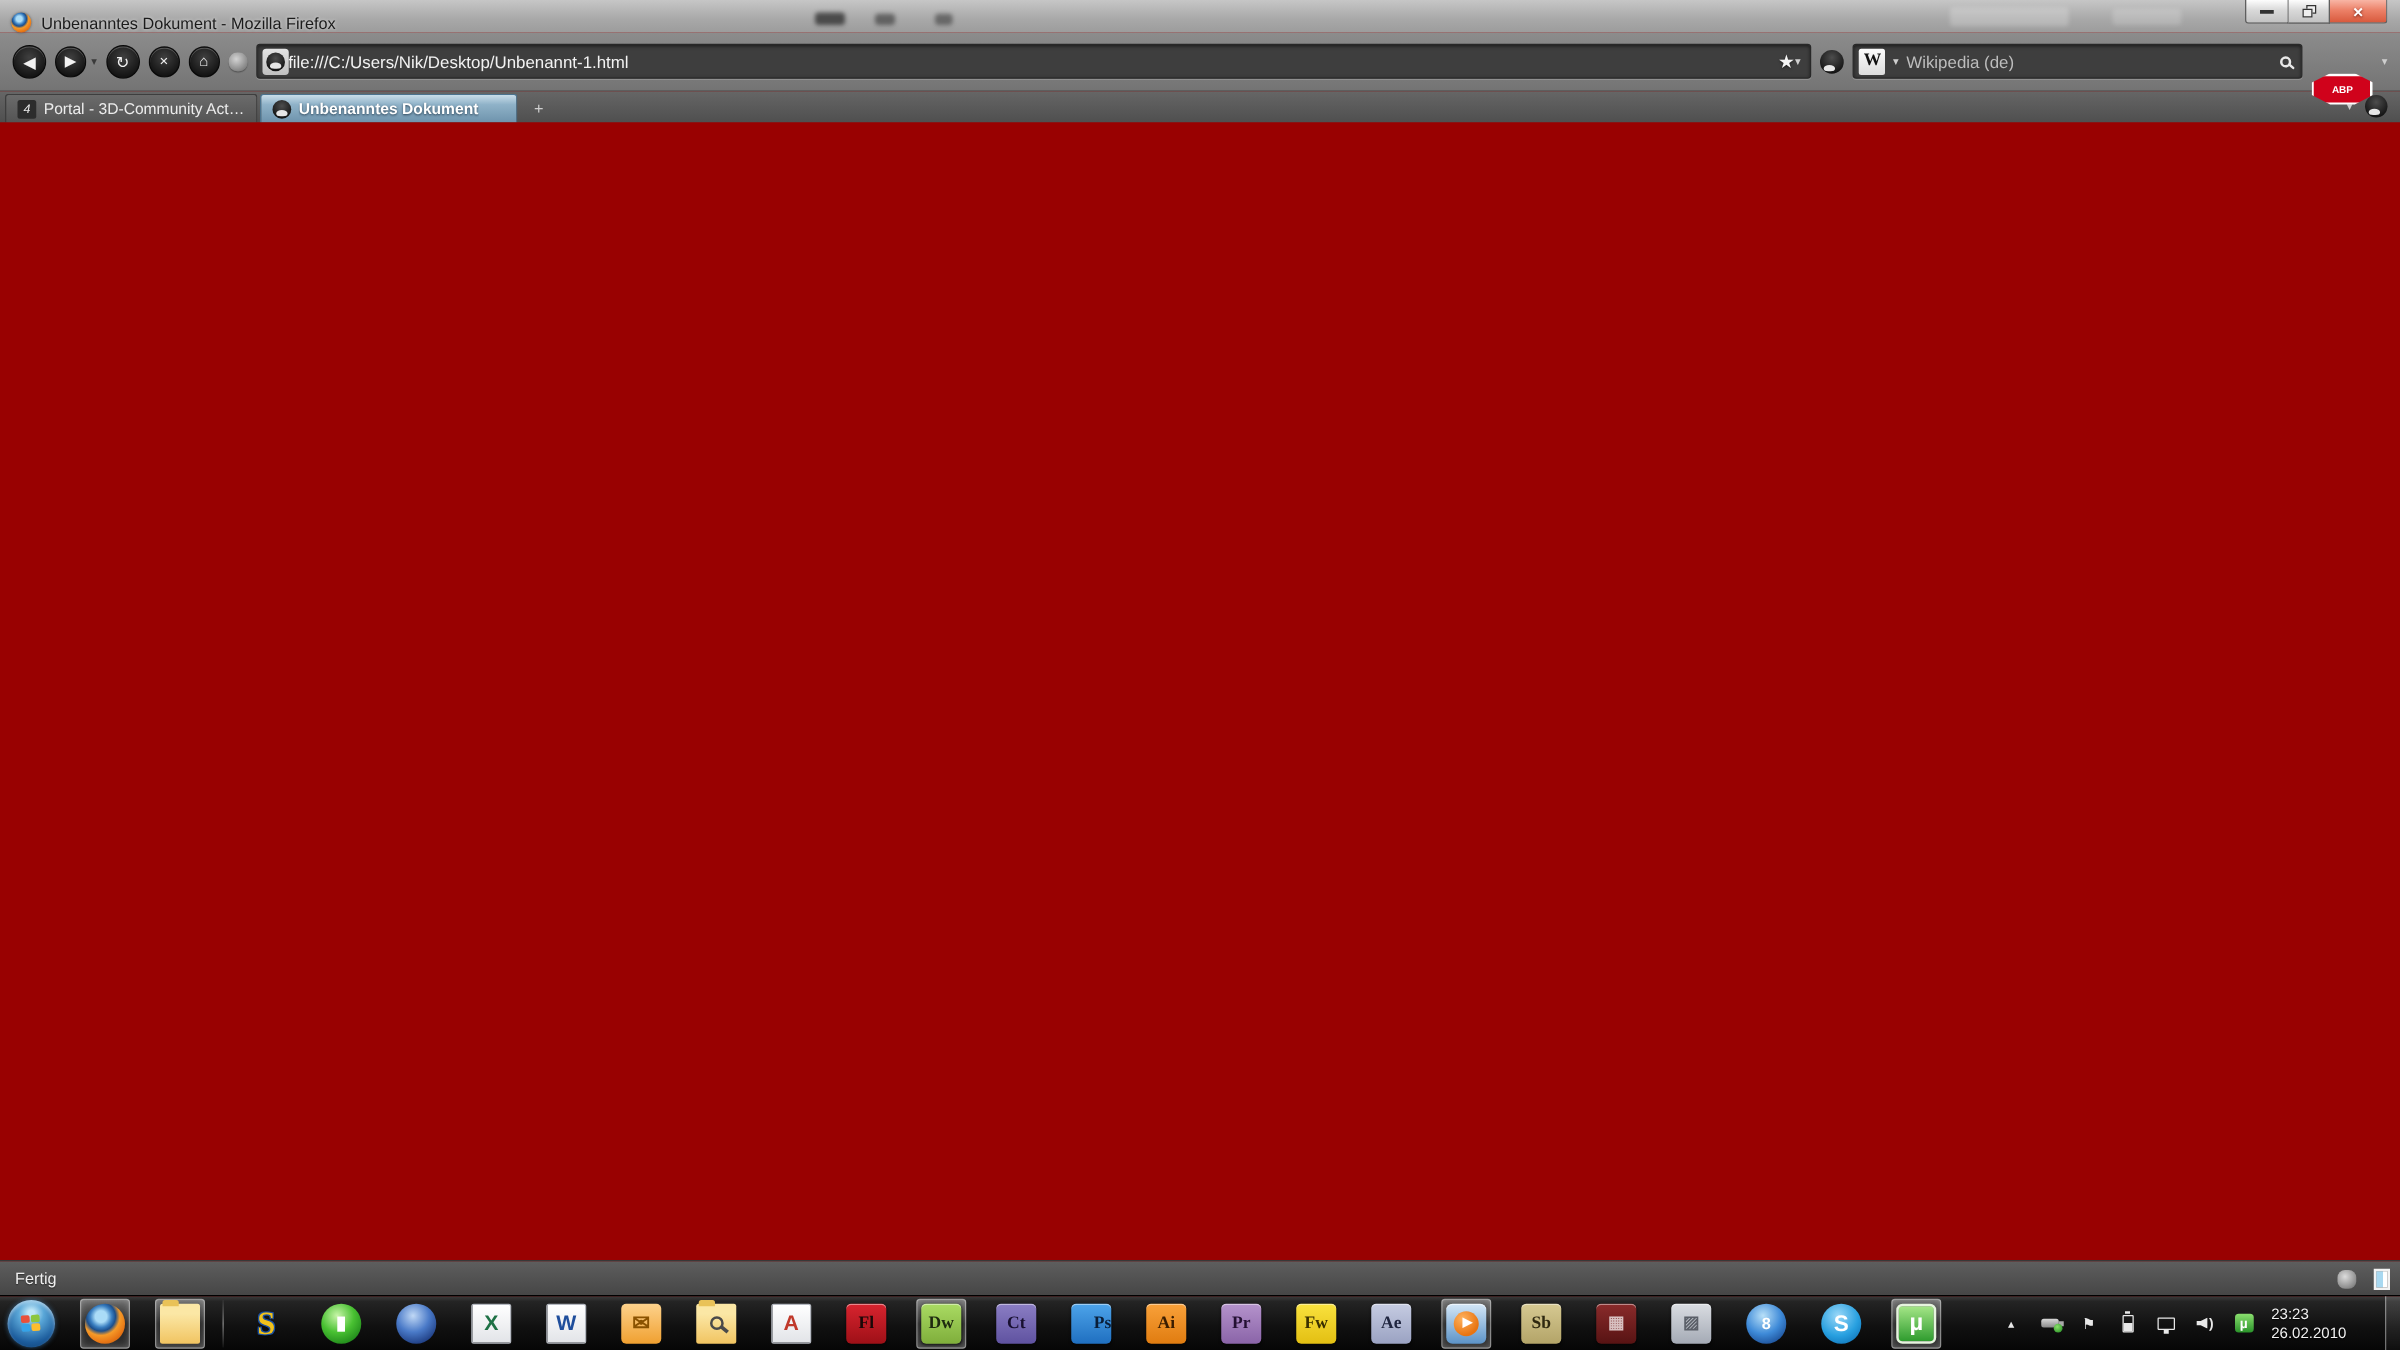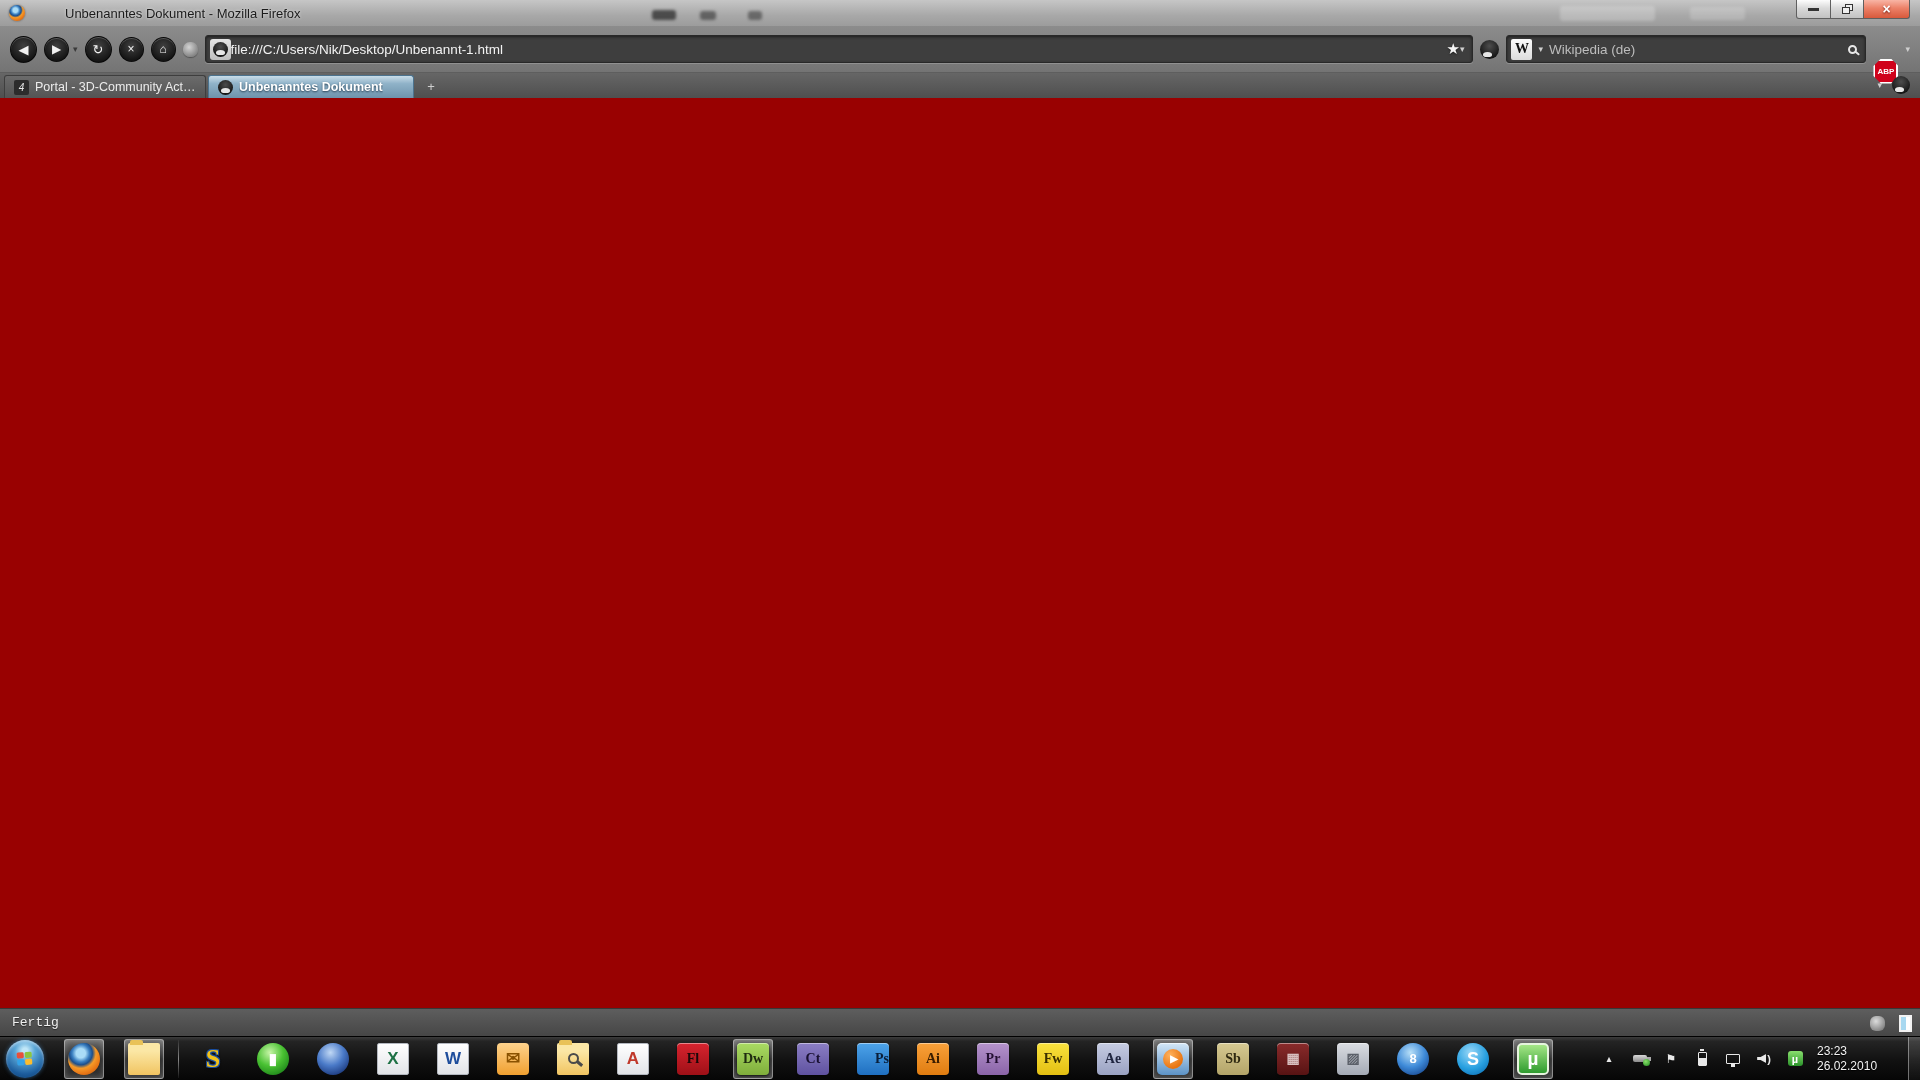--- a/index.html
+++ b/index.html
@@ -1,21 +1,21 @@
 <!DOCTYPE html>
 <html><head>
 <meta charset="utf-8">
 <style>
   * { margin:0; padding:0; box-sizing:border-box; }
   html,body { width:1920px; height:1080px; overflow:hidden; font-family:"Liberation Sans", sans-serif; }
   .window { width:1920px; height:1080px; display:flex; flex-direction:column; background:#990101; }
 
   
-  .titlebar { height:26px; position:relative; display:flex; align-items:center;
-    background:linear-gradient(180deg,#c6c6c6,#a8a8a8 60%,#9c9c9c); flex:0 0 auto;gap:32px; }
+  .titlebar { height:26px; position:relative; display:flex; align-items:flex-end;
+    background:linear-gradient(180deg,#c6c6c6,#a8a8a8 60%,#9c9c9c); flex:0 0 auto; }
   .fx-orb { width:16px; height:16px; border-radius:50%; margin:0 8px 0 9px;
     background:radial-gradient(circle at 40% 32%, #aadcf7 0 16%, #3a7fc1 30%, #1c4f8c 40%, #f59a28 52%, #e87716 70%, #a34a0a 100%);
     box-shadow:0 0 2px rgba(0,0,0,.5); }
   .title-text { font-size:13px; color:#1b1b1b; text-shadow:0 0 3px rgba(255,255,255,.7); }
   .glass-blob { position:absolute; filter:blur(1.6px); border-radius:3px; }
   .gb1 { left:652px; top:10px; width:24px; height:10px; background:rgba(25,25,25,.65); }
   .gb2 { left:700px; top:11px; width:16px; height:9px; background:rgba(40,40,40,.55); }
   .gb3 { left:748px; top:11px; width:14px; height:9px; background:rgba(40,40,40,.5); }
   .gb4 { left:1560px; top:6px; width:95px; height:15px; background:rgba(255,255,255,.22); }
   .gb5 { left:1690px; top:7px; width:55px; height:13px; background:rgba(255,255,255,.18); }
@@ -66,21 +66,21 @@
     background:#3e3e3e; border:1px solid #282828; border-radius:3px;
     box-shadow:inset 0 1px 3px rgba(0,0,0,.55), 0 1px 0 rgba(255,255,255,.18); }
   .w-chip { width:21px; height:21px; border-radius:2px; background:linear-gradient(180deg,#fcfcfc,#dcdcdc);
     display:flex; align-items:center; justify-content:center; font-family:"Liberation Serif", serif;
     font-weight:bold; font-size:14px; color:#111; flex:0 0 auto; }
   .search-input { flex:1 1 auto; background:transparent; border:none; outline:none;
     color:#bdbdbd; font-size:13.5px; font-family:"Liberation Sans", sans-serif; }
   .magnifier { width:9px; height:9px; border:2px solid #e8e8e8; border-radius:50%; position:relative; flex:0 0 auto; }
   .magnifier::after { content:''; position:absolute; width:6px; height:2px; background:#e8e8e8;
     right:-5px; bottom:-2px; transform:rotate(40deg); border-radius:1px; }
-  .abp { width:25px; height:25px; flex:0 0 auto; display:flex; align-items:center; justify-content:center;
+  .abp { width:49px; height:25px; flex:0 0 auto; display:flex; align-items:center; justify-content:center;
     background:#d0021b; border:2px solid #fff; color:#fff; font-weight:bold; font-size:8px;
     clip-path:polygon(30% 0,70% 0,100% 30%,100% 70%,70% 100%,30% 100%,0 70%,0 30%); border-radius:4px;margin-top:44px; }
 
   
   .tabbar { height:26px; display:flex; align-items:flex-end; padding:0 4px;
     background:linear-gradient(180deg,#666,#4f4f4f); border-top:1px solid #5e5e5e; flex:0 0 auto; }
   .tab { height:23px; display:flex; align-items:center; gap:6px; padding:0 9px;
     border:1px solid #3e3e3e; border-bottom:none; border-radius:3px 3px 0 0; cursor:default; margin-right:2px; }
   .tab.inactive { width:202px; background:linear-gradient(180deg,#6b6b6b,#545454); color:#ececec; }
   .tab.active { width:206px; background:linear-gradient(180deg,#c9dde9,#8fb2c8 35%,#6e93ac); color:#fff;
@@ -91,21 +91,21 @@
     font-size:10px; font-style:italic; display:flex; align-items:center; justify-content:center; }
   .new-tab { width:22px; height:20px; display:flex; align-items:center; justify-content:center;
     color:#cfcfcf; font-size:13px; margin:0 0 2px 4px; cursor:default; }
   .tab-right { margin-left:auto; display:flex; align-items:center; gap:10px; padding:0 6px 4px 0; }
 
   
   .content { flex:1 1 auto; }
 
   
   .statusbar { height:28px; display:flex; align-items:center; padding:0 12px;
-    background:linear-gradient(180deg,#5e5e5e,#464646); border-top:1px solid #383838; flex:0 0 auto; position:relative;font-family:Liberation Mono, monospace; }
+    background:linear-gradient(180deg,#5e5e5e,#464646); border-top:1px solid #383838; flex:0 0 auto; position:relative; }
   .status-text { color:#efefef; font-size:13px; text-shadow:0 1px 1px rgba(0,0,0,.5); }
   .status-icons { position:absolute; right:8px; top:0; height:28px; display:flex; align-items:center; gap:14px; }
   .sb-blob { width:15px; height:15px; border-radius:40%;
     background:radial-gradient(circle at 40% 35%, #dcdcdc, #8c8c8c 70%, #666); }
   .sb-panel { width:13px; height:17px; border:2px solid #f2f2f2; background:linear-gradient(90deg,#a8d8f0 60%,#fff 60%); }
 
   
   .taskbar { height:44px; display:flex; align-items:center; gap:20px; padding-left:6px;
     background:linear-gradient(180deg,#3c3c3c 0,#242424 10%,#111 55%,#060606);
     border-top:1px solid #000; flex:0 0 auto; }

